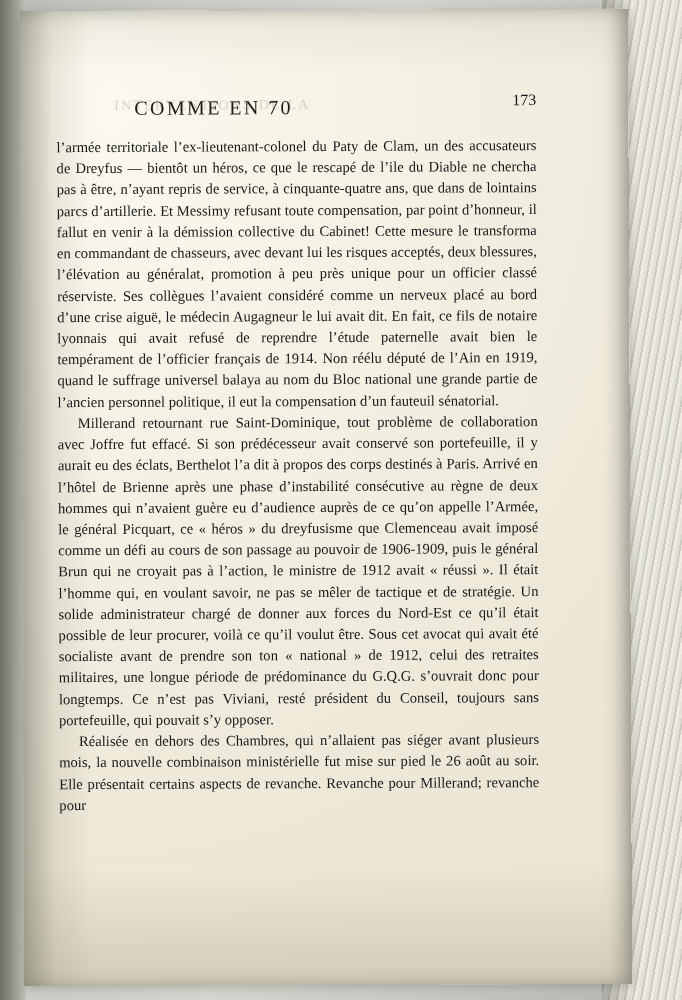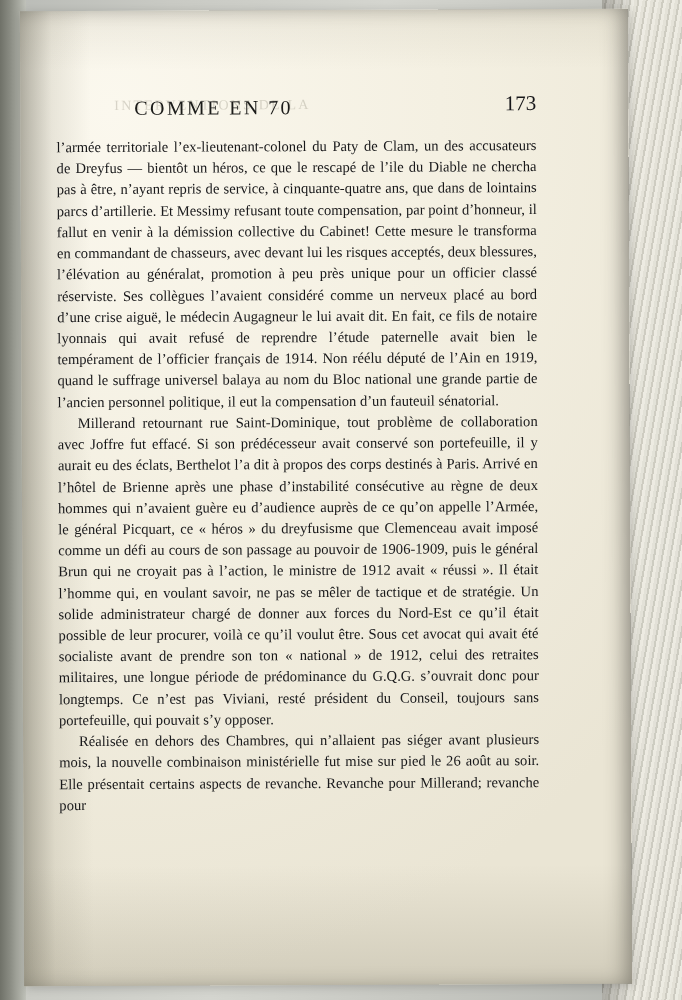--- a/index.html
+++ b/index.html
@@ -112,21 +112,21 @@
     font-size: 14px;
     letter-spacing: 2.2px;
     color: rgba(90,86,70,.22);
     text-transform: uppercase;
     white-space: nowrap;
   }
   .running-head .folio {
     position: absolute;
     right: 0;
     top: -4px;
-    font-size: 21px;
+    font-size: 16px;
     color: #17171a;
     margin-left: 31px;
   }
 
   .body-text {
     font-size: 14.6px;
     line-height: 1.455;
     text-align: justify;
     text-justify: inter-word;
     hyphens: manual;

